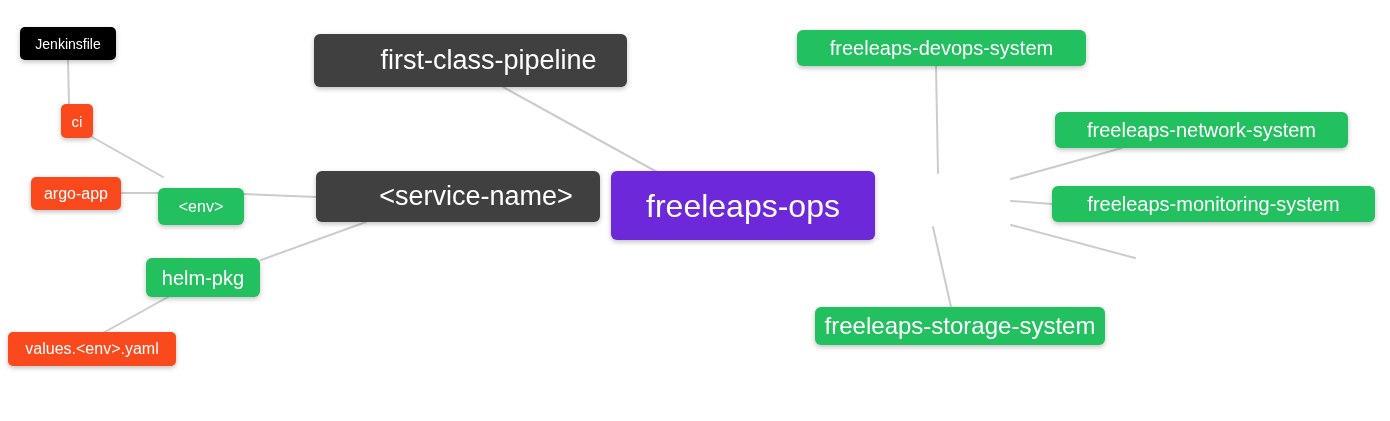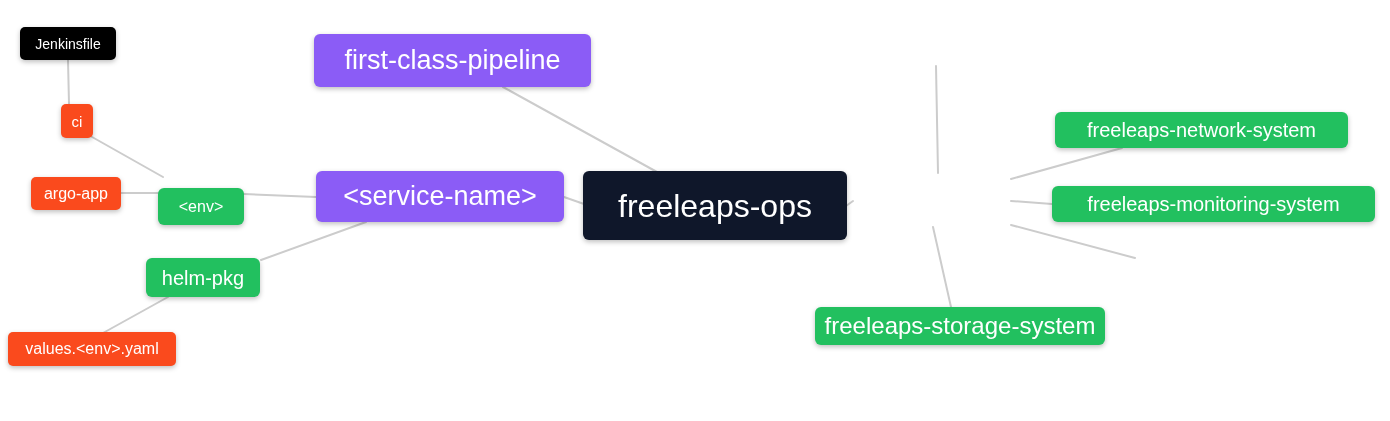--- a/index.html
+++ b/index.html
@@ -29,25 +29,25 @@
     justify-content: center;
     color: #ffffff;
     white-space: nowrap;
     border-radius: 6px;
     box-shadow: 0 2px 5px rgba(0,0,0,0.25);
     cursor: pointer;
     user-select: none;
     line-height: 1;
   }
   .node.sm { border-radius: 5px; }
-  .blue   { background: #8b5cf6; }
+  .blue   { background: #404040; padding-left: 36px; }
   .green  { background: #22c05f; }
   .orange { background: #000000; }
   .red    { background: #fa4a1d; }
-  .dark   { background: #0f172a; }
+  .dark   { background: #6d28d9; margin-left: 28px; }
 </style>
 </head>
 <body>
 
 <div class="canvas">
 
   <svg class="edges" viewBox="0 0 1390 421">
     <line x1="68" y1="60" x2="69" y2="104"></line>
     <line x1="85" y1="133" x2="163" y2="177"></line>
     <line x1="120" y1="193" x2="158" y2="193"></line>
@@ -68,17 +68,18 @@
   <div class="node red sm" style="left:53px;  top:104px; width:32px;  height:34px; font-size:15px;margin-left:8px;">ci</div>
   <div class="node red sm" style="left:31px;  top:177px; width:90px;  height:33px; font-size:16px;">argo-app</div>
   <div class="node green" style="left:158px; top:188px; width:86px;  height:37px; font-size:16px;">&lt;env&gt;</div>
   <div class="node green" style="left:146px; top:258px; width:114px; height:39px; font-size:20px;">helm-pkg</div>
   <div class="node red sm" style="left:8px;   top:332px; width:168px; height:34px; font-size:16px;">values.&lt;env&gt;.yaml</div>
 
   <div class="node blue" style="left:314px; top:34px;  width:277px; height:53px; font-size:27px;">first-class-pipeline</div>
   <div class="node blue" style="left:316px; top:171px; width:248px; height:51px; font-size:27px;">&lt;service-name&gt;</div>
   <div class="node dark" style="left:583px; top:171px; width:264px; height:69px; font-size:32px;">freeleaps-ops</div>
 
+  <div class="node green" style="left:797px;  top:30px;  width:289px; height:36px; font-size:20px;">freeleaps-devops-system</div>
   <div class="node green" style="left:1052px; top:186px; width:323px; height:36px; font-size:20px;">freeleaps-monitoring-system</div>
   <div class="node green" style="left:1055px; top:112px; width:293px; height:36px; font-size:20px;">freeleaps-network-system</div>
   <div class="node green" style="left:815px;  top:307px; width:290px; height:38px; font-size:24px;">freeleaps-storage-system</div>
 
 </div>
 
 </body></html>

